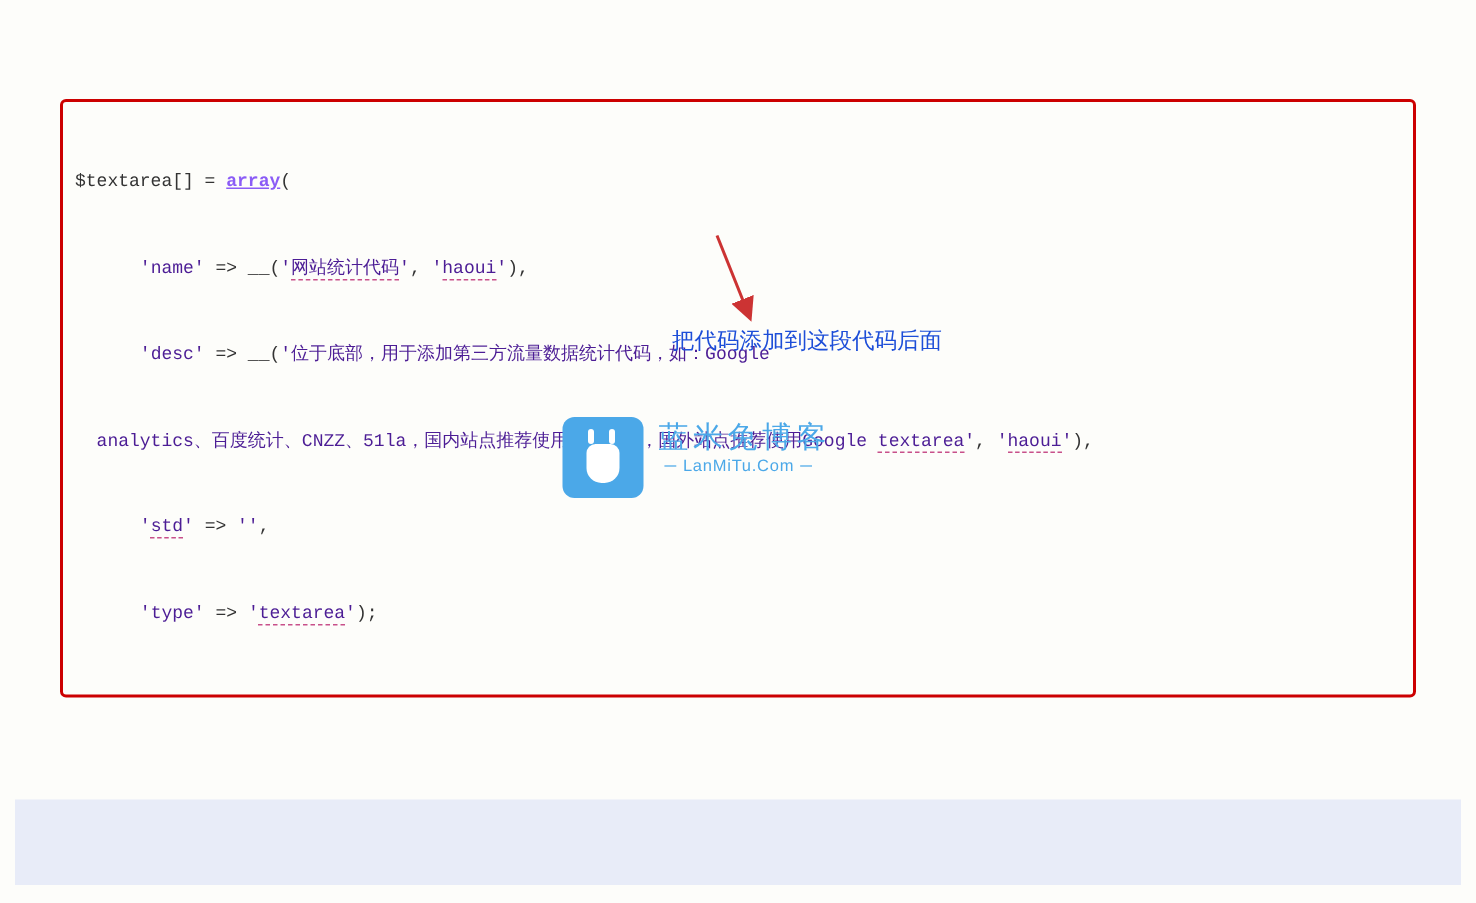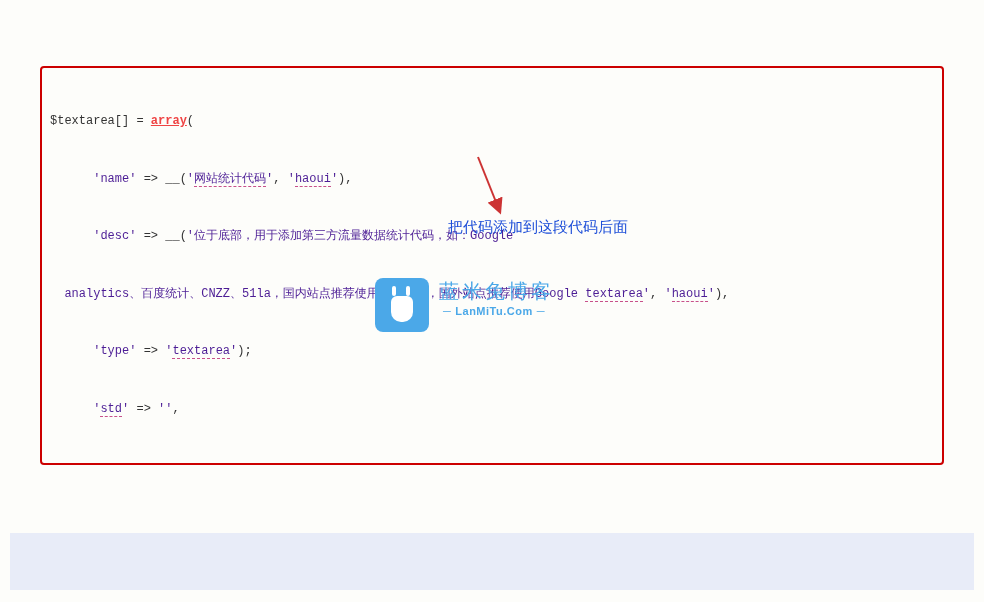--- a/index.html
+++ b/index.html
@@ -27,21 +27,21 @@
       border-radius: 4px;
       padding: 6px 8px;
       margin: 0 30px 10px 30px;
     }
     .highlight-bg {
       background: #e8ecf8;
       display: block;
       width: 100%;
     }
     .str { color: #4c1d95; }
-    .kw { color: #ef4444; font-weight: bold; text-decoration: underline; }
+    .kw { color: #8b5cf6; font-weight: bold; text-decoration: underline; }
     .op { color: #333; }
     .paren { color: #333; }
     .dotted-underline {
       border-bottom: 1px dashed #c8508a;
     }
     .annotation {
       position: absolute;
       top: 218px;
       left: 448px;
       color: #1d4ed8;
@@ -99,40 +99,39 @@
     .watermark-title {
       color: #4ba8e8;
       font-size: 20px;
       font-weight: normal;
       letter-spacing: 3px;
     }
     .watermark-sub {
       color: #4ba8e8;
       font-size: 11px;
       letter-spacing: 0.5px;
-      font-weight: bold;
     }
     .watermark-sub::before,
     .watermark-sub::after {
       content: '─';
       margin: 0 4px;
     }
   </style>
 </head>
 <body>
 
 <div class="code-container">
 
   <div class="highlight-box">
     <div><span>$textarea[] = </span><span class="kw">array</span><span class="paren">(</span></div>
     <div>      <span class="str">'name'</span> <span class="op">=&gt;</span> __(<span class="str">'<span class="dotted-underline">网站统计代码</span>'</span>, <span class="str">'<span class="dotted-underline">haoui</span>'</span>),</div>
     <div>      <span class="str">'desc'</span> <span class="op">=&gt;</span> __(<span class="str">'<span>位于底部，用于添加第三方流量数据统计代码，如：Google</span></span></div>
     <div>  <span class="str"><span>analytics、百度统计、CNZZ、51la，国内站点推荐使用百度统计，国外站点推荐使用Google </span><span class="dotted-underline">textarea</span>'</span>, <span class="str">'<span class="dotted-underline">haoui</span>'</span>),</div>
+    <div>      <span class="str"><span>'</span><span class="dotted-underline">std</span>'</span> <span class="op">=&gt;</span> <span class="str">''</span>,</div>
     <div>      <span class="str">'type'</span> <span class="op">=&gt;</span> <span class="str">'<span class="dotted-underline">textarea</span>'</span>);</div>
-    <div>      <span class="str"><span>'</span><span class="dotted-underline">std</span>'</span> <span class="op">=&gt;</span> <span class="str">''</span>,</div>
   </div>
 
   <span class="highlight-bg">
     
   </span>
 
   
 </div>
 
 <svg class="arrow" width="40" height="70">

